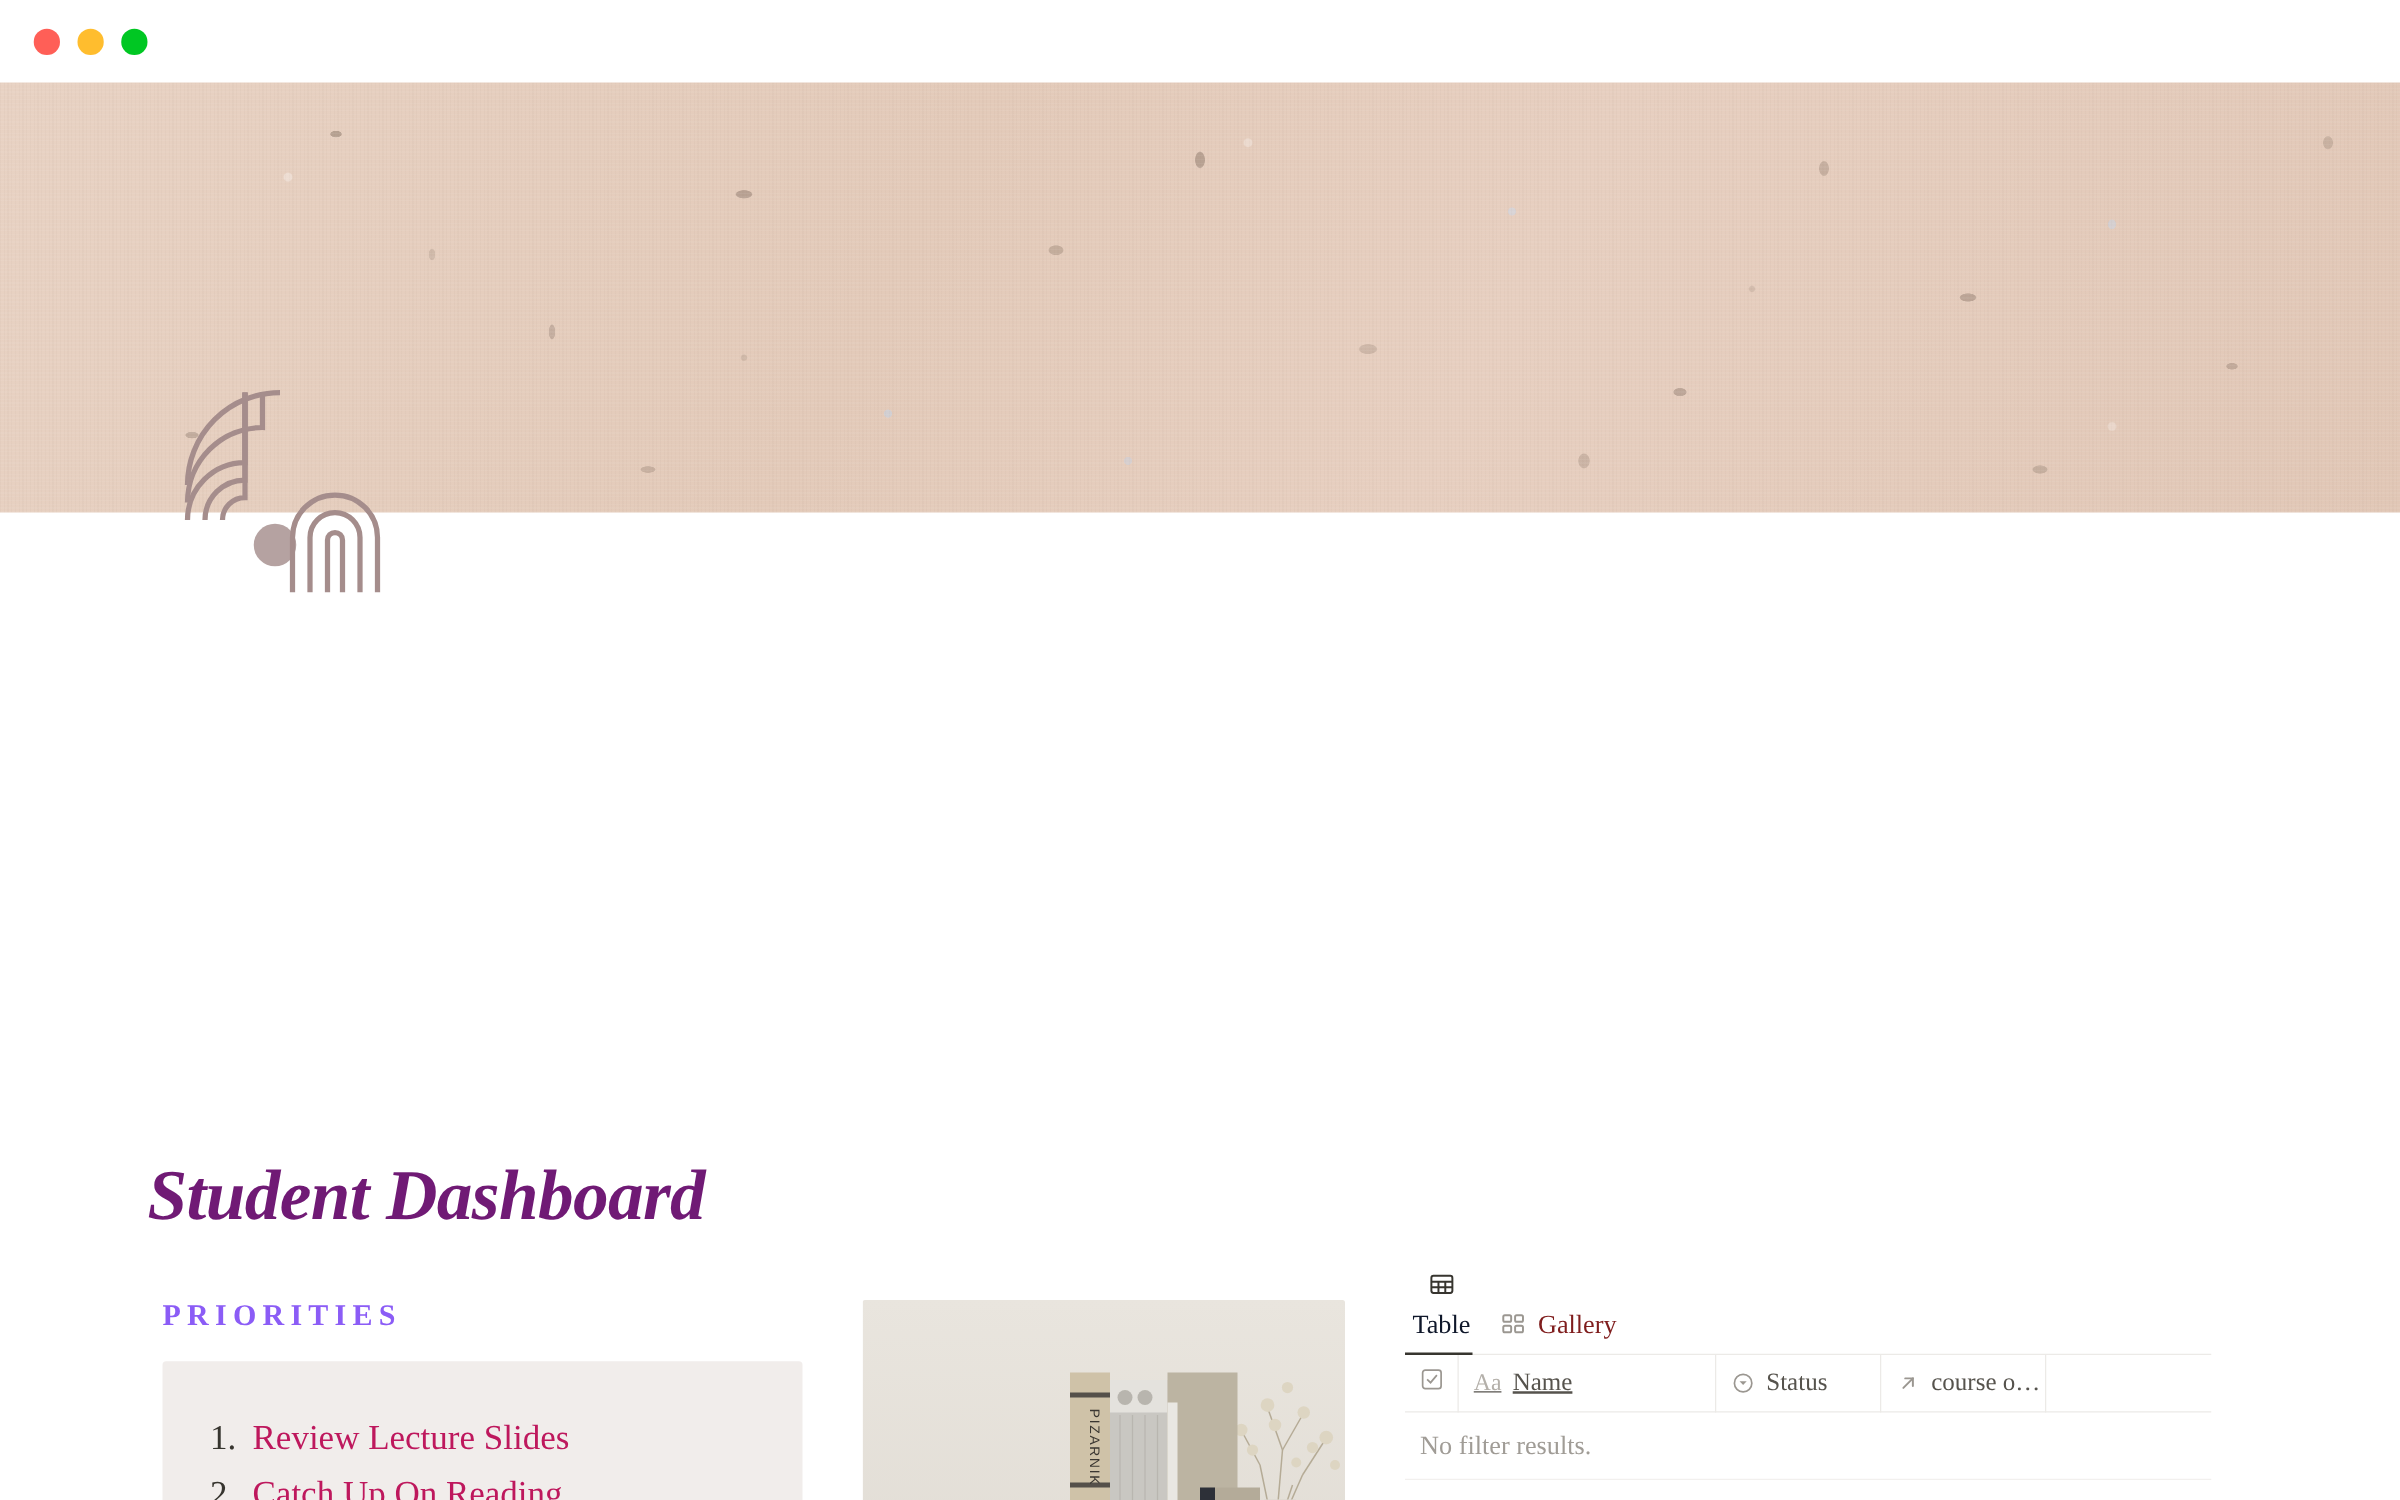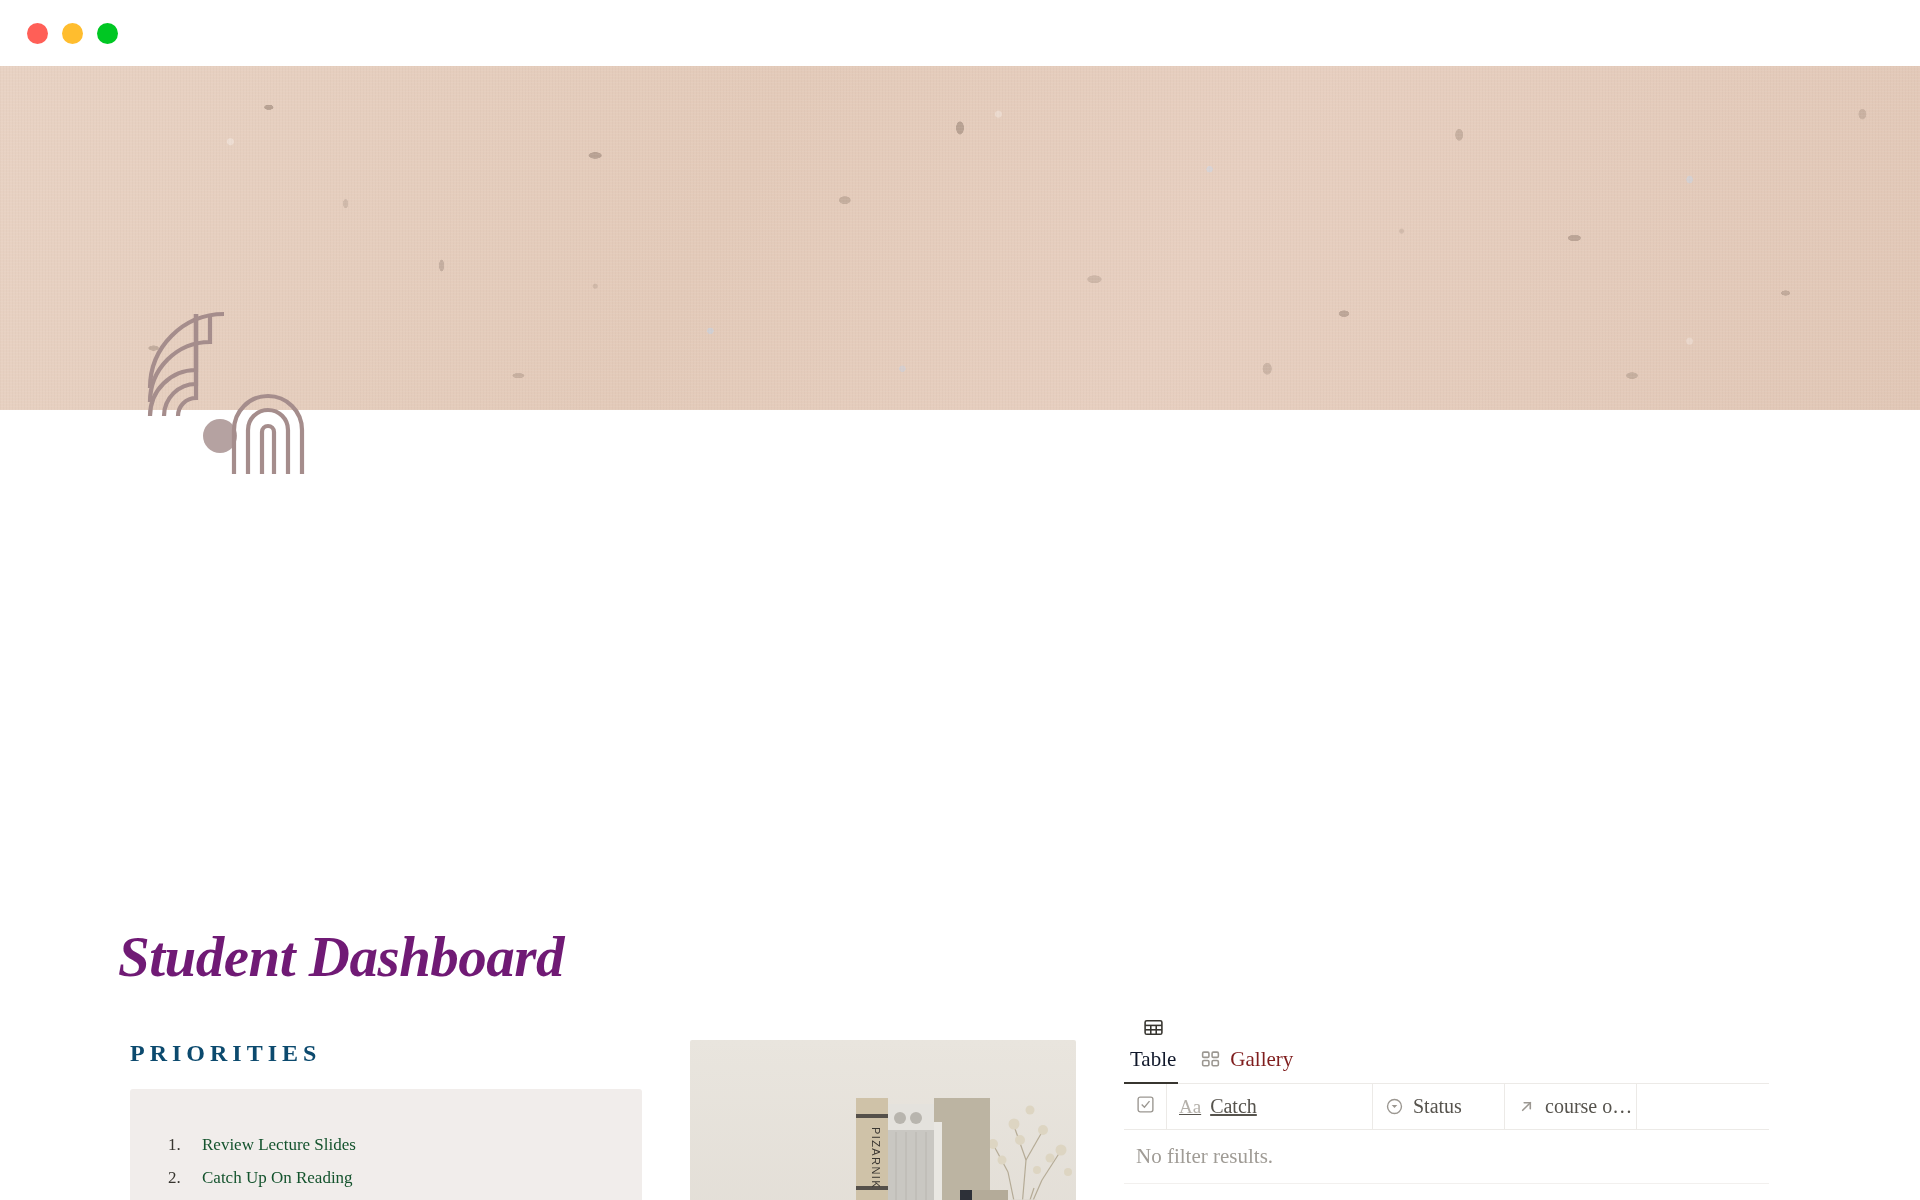--- a/index.html
+++ b/index.html
@@ -121,40 +121,40 @@
   }
 
   .col-left   { width: 512px; flex: 0 0 512px; }
   .col-mid    { width: 386px; flex: 0 0 386px; }
   .col-right  { width: 645px; flex: 0 0 645px; }
 
   .section-head {
     font-size: 24px;
     font-weight: bold;
     letter-spacing: 5px;
-    color: #0c4a6e;
+    color: #8b5cf6;
     text-transform: uppercase;
     margin-bottom: 22px;
   }
 
   .callout-block {
     background: #f1edeb;
     border-radius: 3px;
     padding: 40px 0 40px 0;
   }
 
   ol.priorities {
     list-style: none;
     counter-reset: p;
     padding: 0 0 0 38px;
   }
   ol.priorities li {
     counter-increment: p;
-    font-size: 17px;
-    color: #14532d;
+    font-size: 28px;
+    color: #be185d;
     line-height: 1.1;
     padding: 7px 0 7px 34px;
     position: relative;
   }
   ol.priorities li::before {
     content: counter(p) ".";
     position: absolute;
     left: 0;
     color: #37352f;
   }
@@ -410,21 +410,21 @@
             <div class="db-cell c-check">
               <span>
                 <svg width="19" height="19" viewBox="0 0 18 18" fill="none" stroke="#9b9791" stroke-width="1.3">
                   <rect x="2" y="2" width="14" height="14" rx="2"></rect>
                   <path d="M5.4 9 L8 11.5 L12.8 5.8" stroke-width="1.3"></path>
                 </svg>
               </span>
             </div>
             <div class="db-cell c-name">
               <span class="col-type">Aa</span>
-              <span>Catch</span>
+              <span>Name</span>
             </div>
             <div class="db-cell c-status">
               <span class="col-type">
                 <svg width="19" height="19" viewBox="0 0 18 18" fill="none" stroke="#9b9791" stroke-width="1.3">
                   <circle cx="9" cy="9" r="6.6"></circle>
                   <path d="M6.3 7.6 L9 10.5 L11.7 7.6" fill="#9b9791" stroke="none"></path>
                 </svg>
               </span>
               <span>Status</span>
             </div>

